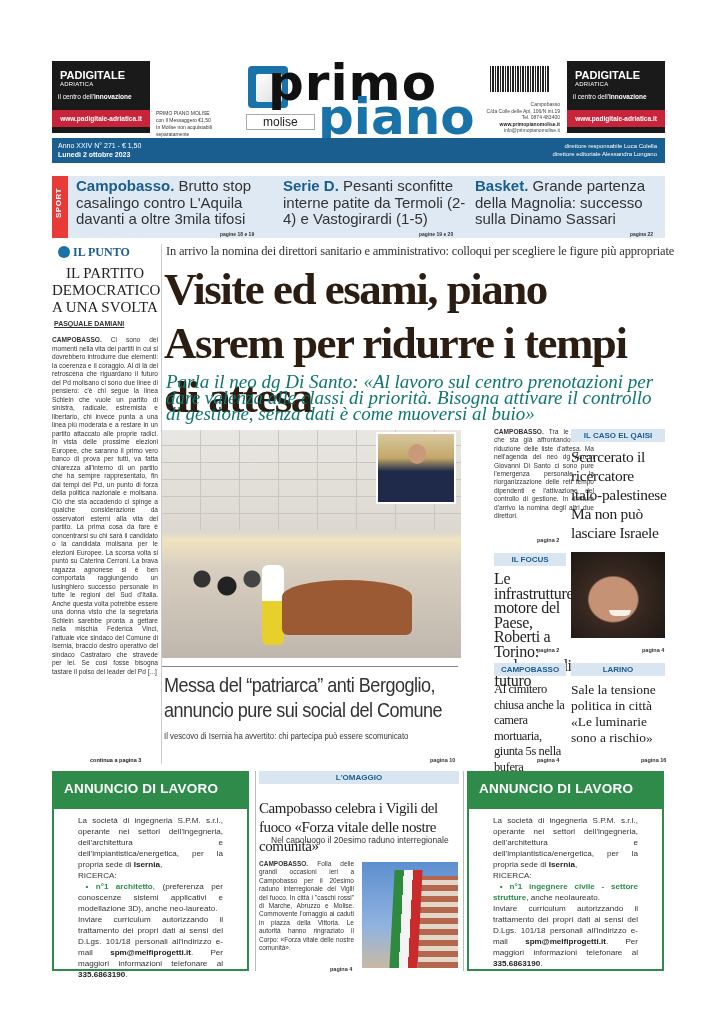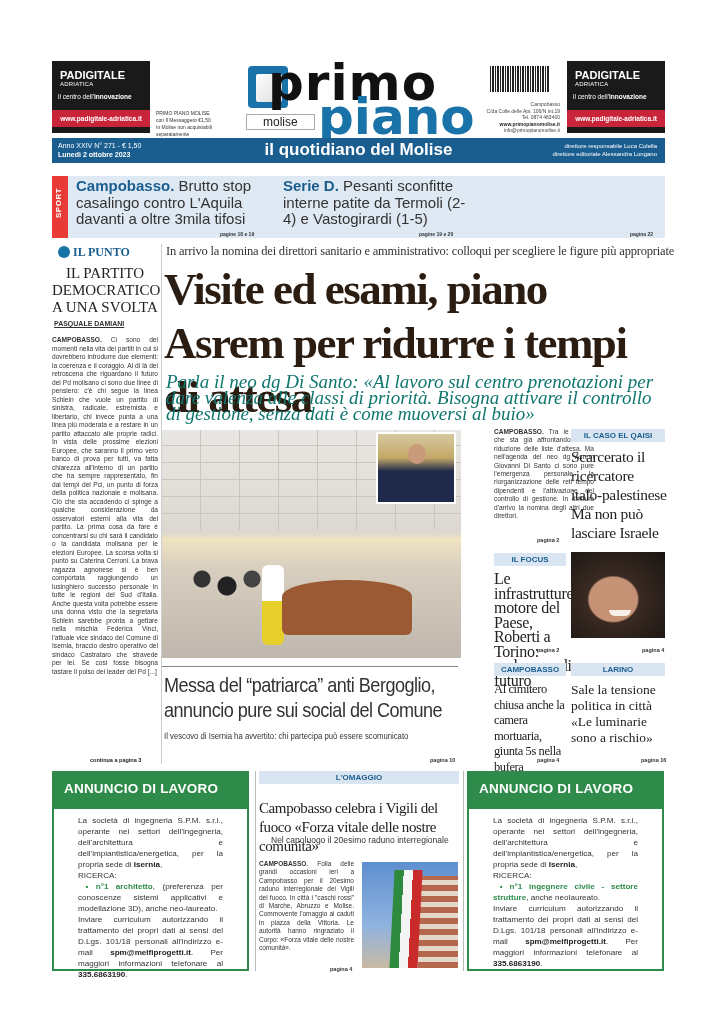--- a/index.html
+++ b/index.html
@@ -130,39 +130,41 @@
   <div class="t2"><span>ADRIATICA</span></div>
   <div class="t3"><span>il centro dell'</span><b>innovazione</b></div>
   <div class="t4">www.padigitale-adriatica.it</div>
 </div>
 
 <div class="abs bluebar">
   <div class="left">
     <div>Anno XXIV N° 271 - € 1,50</div>
     <div style="font-weight:bold">Lunedì 2 ottobre 2023</div>
   </div>
-  <div class="mid">il quotidiano del Molise</div>
   <div class="right">
     <div>direttore responsabile Luca Colella</div>
     <div>direttore editoriale Alessandra Longano</div>
   </div>
 </div>
 
 <div class="abs sport">
   <div class="tag">
       <span>SPORT</span>
     </div>
   <div class="col" style="left:24px;">
     <b>Campobasso.</b> <span>Brutto stop casalingo contro L'Aquila davanti a oltre 3mila tifosi</span>
   </div>
   <div class="pg" style="left:168px;">pagine 18 e 19</div>
   <div class="col" style="left:227px; padding-left:4px;">
     <b>Serie D.</b> <span>Pesanti sconfitte interne patite da Termoli (2-4) e Vastogirardi (1-5)</span>
   </div>
   <div class="pg" style="left:367px;">pagine 19 e 20</div>
+  <div class="col" style="left:419px; padding-left:4px;">
+    <b>Basket.</b> <span>Grande partenza della Magnolia: successo sulla Dinamo Sassari</span>
+  </div>
   <div class="pg" style="left:578px;">pagina 22</div>
 </div>
 
 <div class="abs ilpunto"><span class="dot"></span><span>IL PUNTO</span></div>
 <div class="abs opinion-title">IL PARTITO DEMOCRATICO A UNA SVOLTA</div>
 <div class="abs author">PASQUALE DAMIANI</div>
 <div class="abs opinion-body"><b>CAMPOBASSO.</b> <span>Ci sono dei momenti nella vita dei partiti in cui si dovrebbero introdurre due elementi: la coerenza e il coraggio. Al di là dei retroscena che riguardano il futuro del Pd molisano ci sono due linee di pensiero: c'è chi segue la linea Schlein che vuole un partito di sinistra, radicale, estremista e libertario, chi invece punta a una linea più moderata e a restare in un partito attaccato alle proprie radici. In vista delle prossime elezioni Europee, che saranno il primo vero banco di prova per tutti, va fatta chiarezza all'interno di un partito che ha sempre rappresentato, fin dai tempi del Pci, un punto di forza della politica nazionale e molisana. Ciò che sta accadendo ci spinge a qualche considerazione da osservatori esterni alla vita del partito. La prima cosa da fare è concentrarsi su chi sarà il candidato o la candidata molisana per le elezioni Europee. La scorsa volta si puntò su Caterina Cerroni. La brava ragazza agnonese si è ben comportata raggiungendo un lusinghiero successo personale in tutte le regioni del Sud d'Italia. Anche questa volta potrebbe essere una donna visto che la segretaria Schlein sarebbe pronta a gettare nella mischia Federica Vinci, l'attuale vice sindaco del Comune di Isernia, braccio destro operativo del sindaco Castrataro che stravede per lei. Se così fosse bisogna tastare il polso dei leader del Pd [...]</span></div>
 <div class="abs cont">continua a pagina 3</div>
 <div class="abs vline"></div>
 

